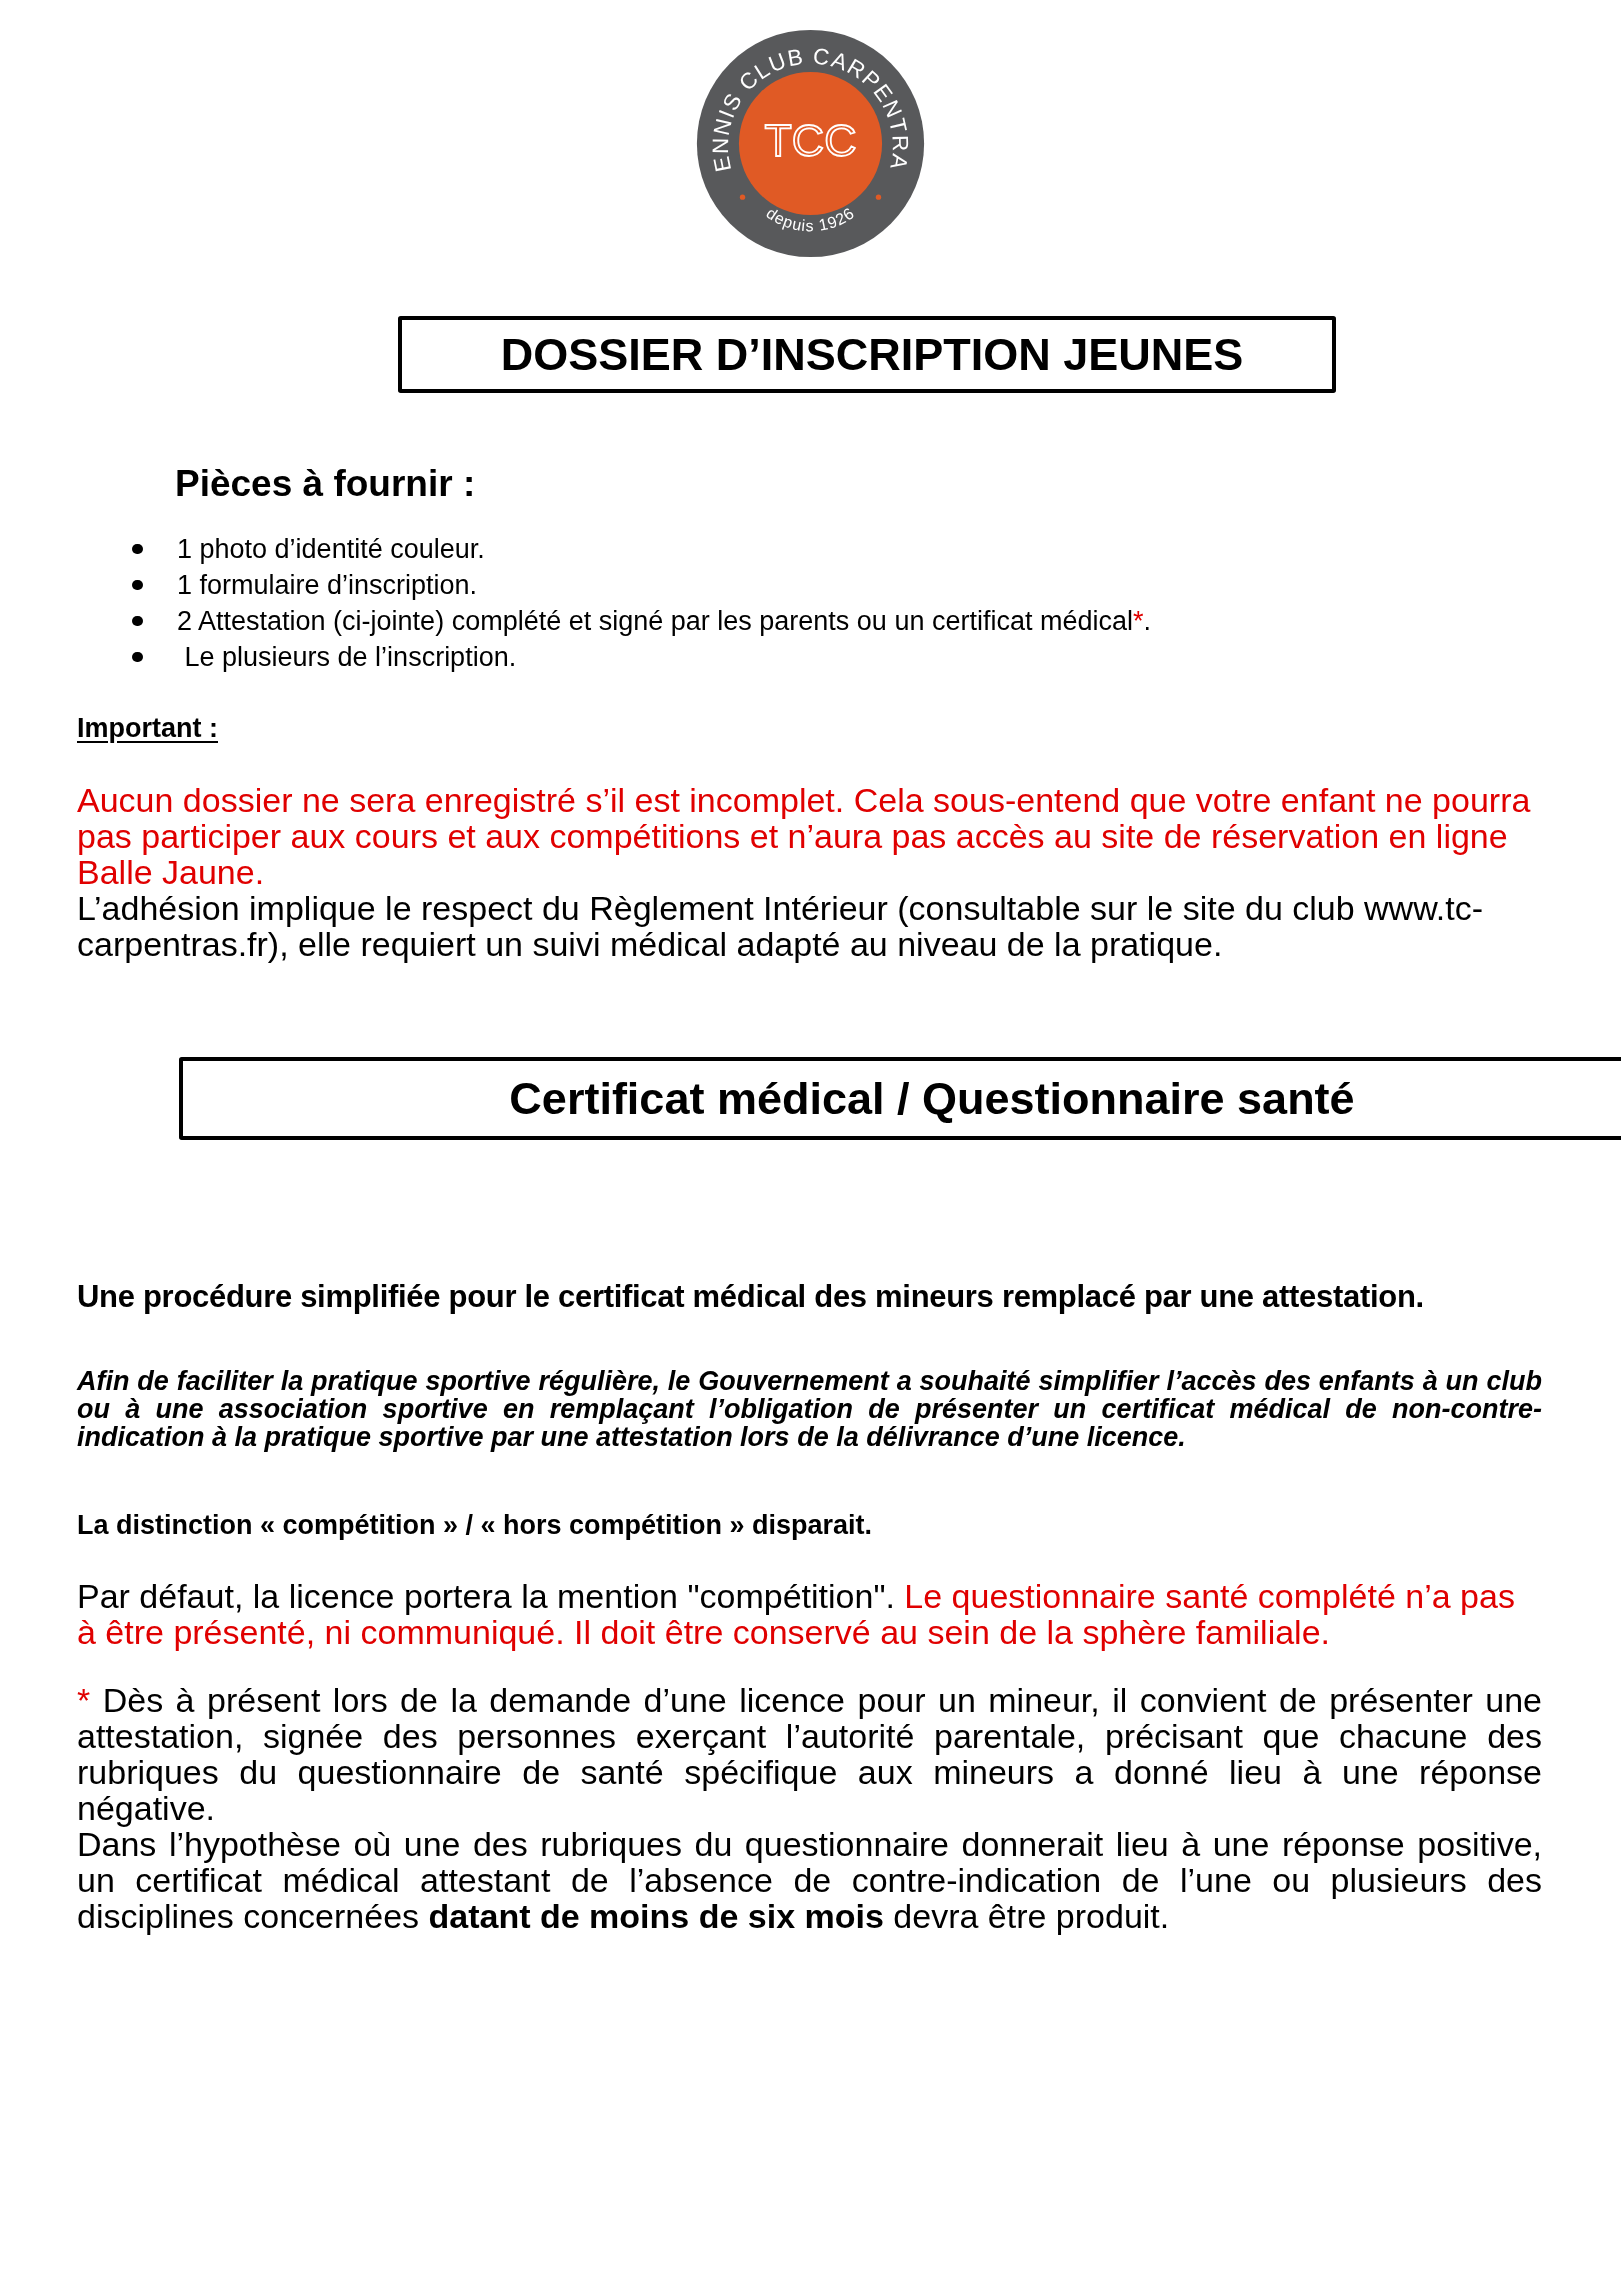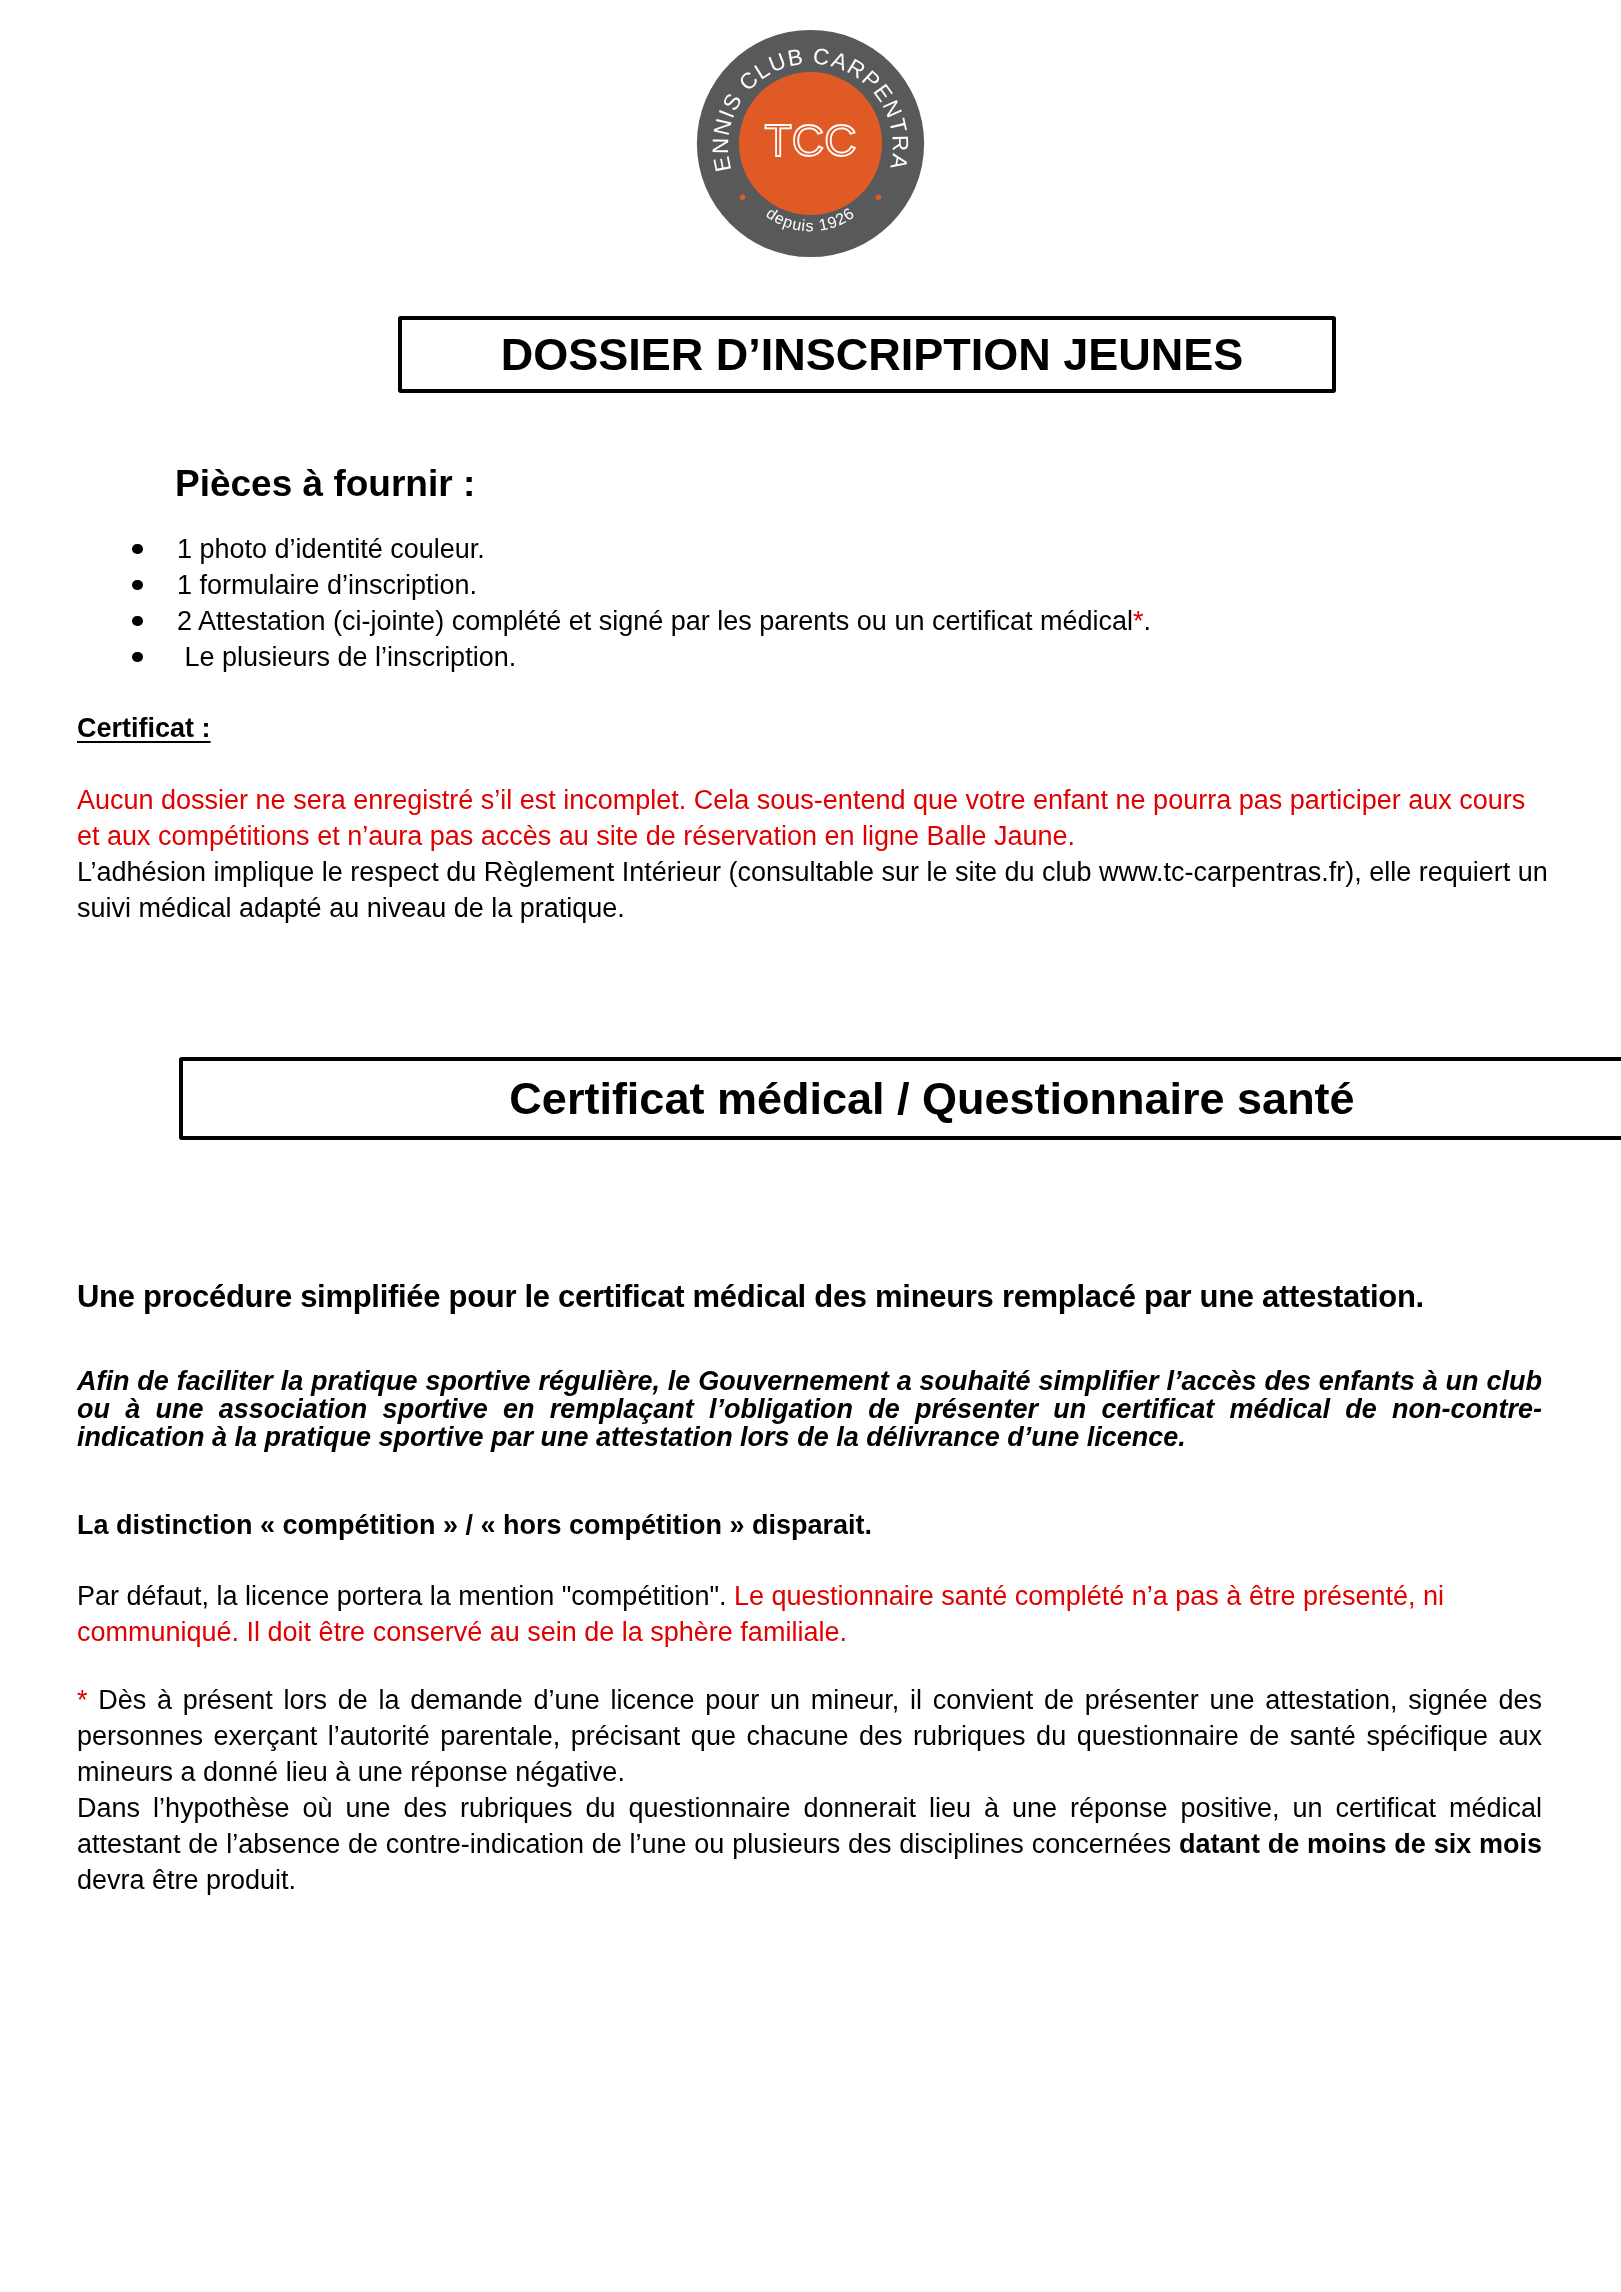--- a/index.html
+++ b/index.html
@@ -17,21 +17,21 @@
   .title-box {
     position: absolute; box-sizing: border-box;
     border: 4.5px solid #000; border-radius: 2.7px;
     display: flex; align-items: center; justify-content: center;
     font-weight: bold;
     padding-left: 10px;
   }
   #box1 { left: 398px; top: 316px; width: 938px; height: 77px; font-size: 45px; }
   #box2 { left: 179px; top: 1057px; width: 1496px; height: 83px; font-size: 45px; }
 
-  .text { font-size: 27px; line-height: 36px; }
+  .text { font-size: 34px; line-height: 36px; }
   .bold { font-weight: bold; }
 
   #pieces-title { left: 175px; top: 463px; font-size: 37px; font-weight: bold; }
 
   #bullets { left: 125px; top: 531px; margin: 0; padding: 0; list-style: none; }
   #bullets li { position: relative; padding-left: 52px; font-size: 27px; line-height: 36px; }
   #bullets li .dot {
     position: absolute; left: 7.2px; top: 12.5px; width: 10.7px; height: 10.7px;
     border-radius: 50%; background: #000;
   }
@@ -80,21 +80,21 @@
 
 <div id="pieces-title" class="abs">Pièces à fournir :</div>
 
 <ul id="bullets" class="abs">
   <li><span class="dot"></span><span>1 photo d’identité couleur.</span></li>
   <li><span class="dot"></span><span>1 formulaire d’inscription.</span></li>
   <li><span class="dot"></span><span>2 Attestation (ci-jointe) complété et signé par les parents ou un certificat médical</span><span class="red">*</span><span>.</span></li>
   <li><span class="dot"></span><span style="white-space:pre"> Le plusieurs de l’inscription.</span></li>
 </ul>
 
-<div id="important" class="abs">Certificat :</div>
+<div id="important" class="abs">Important :</div>
 
 <div id="para1" class="abs text">
   <div class="red">Aucun dossier ne sera enregistré s’il est incomplet. Cela sous-entend que votre enfant ne pourra pas participer aux cours et aux compétitions et n’aura pas accès au site de réservation en ligne Balle Jaune.</div>
   <div>L’adhésion implique le respect du Règlement Intérieur (consultable sur le site du club www.tc-carpentras.fr), elle requiert un suivi médical adapté au niveau de la pratique.</div>
 </div>
 
 <div id="box2" class="title-box">
   <span>Certificat médical / Questionnaire santé</span>
 </div>
 

